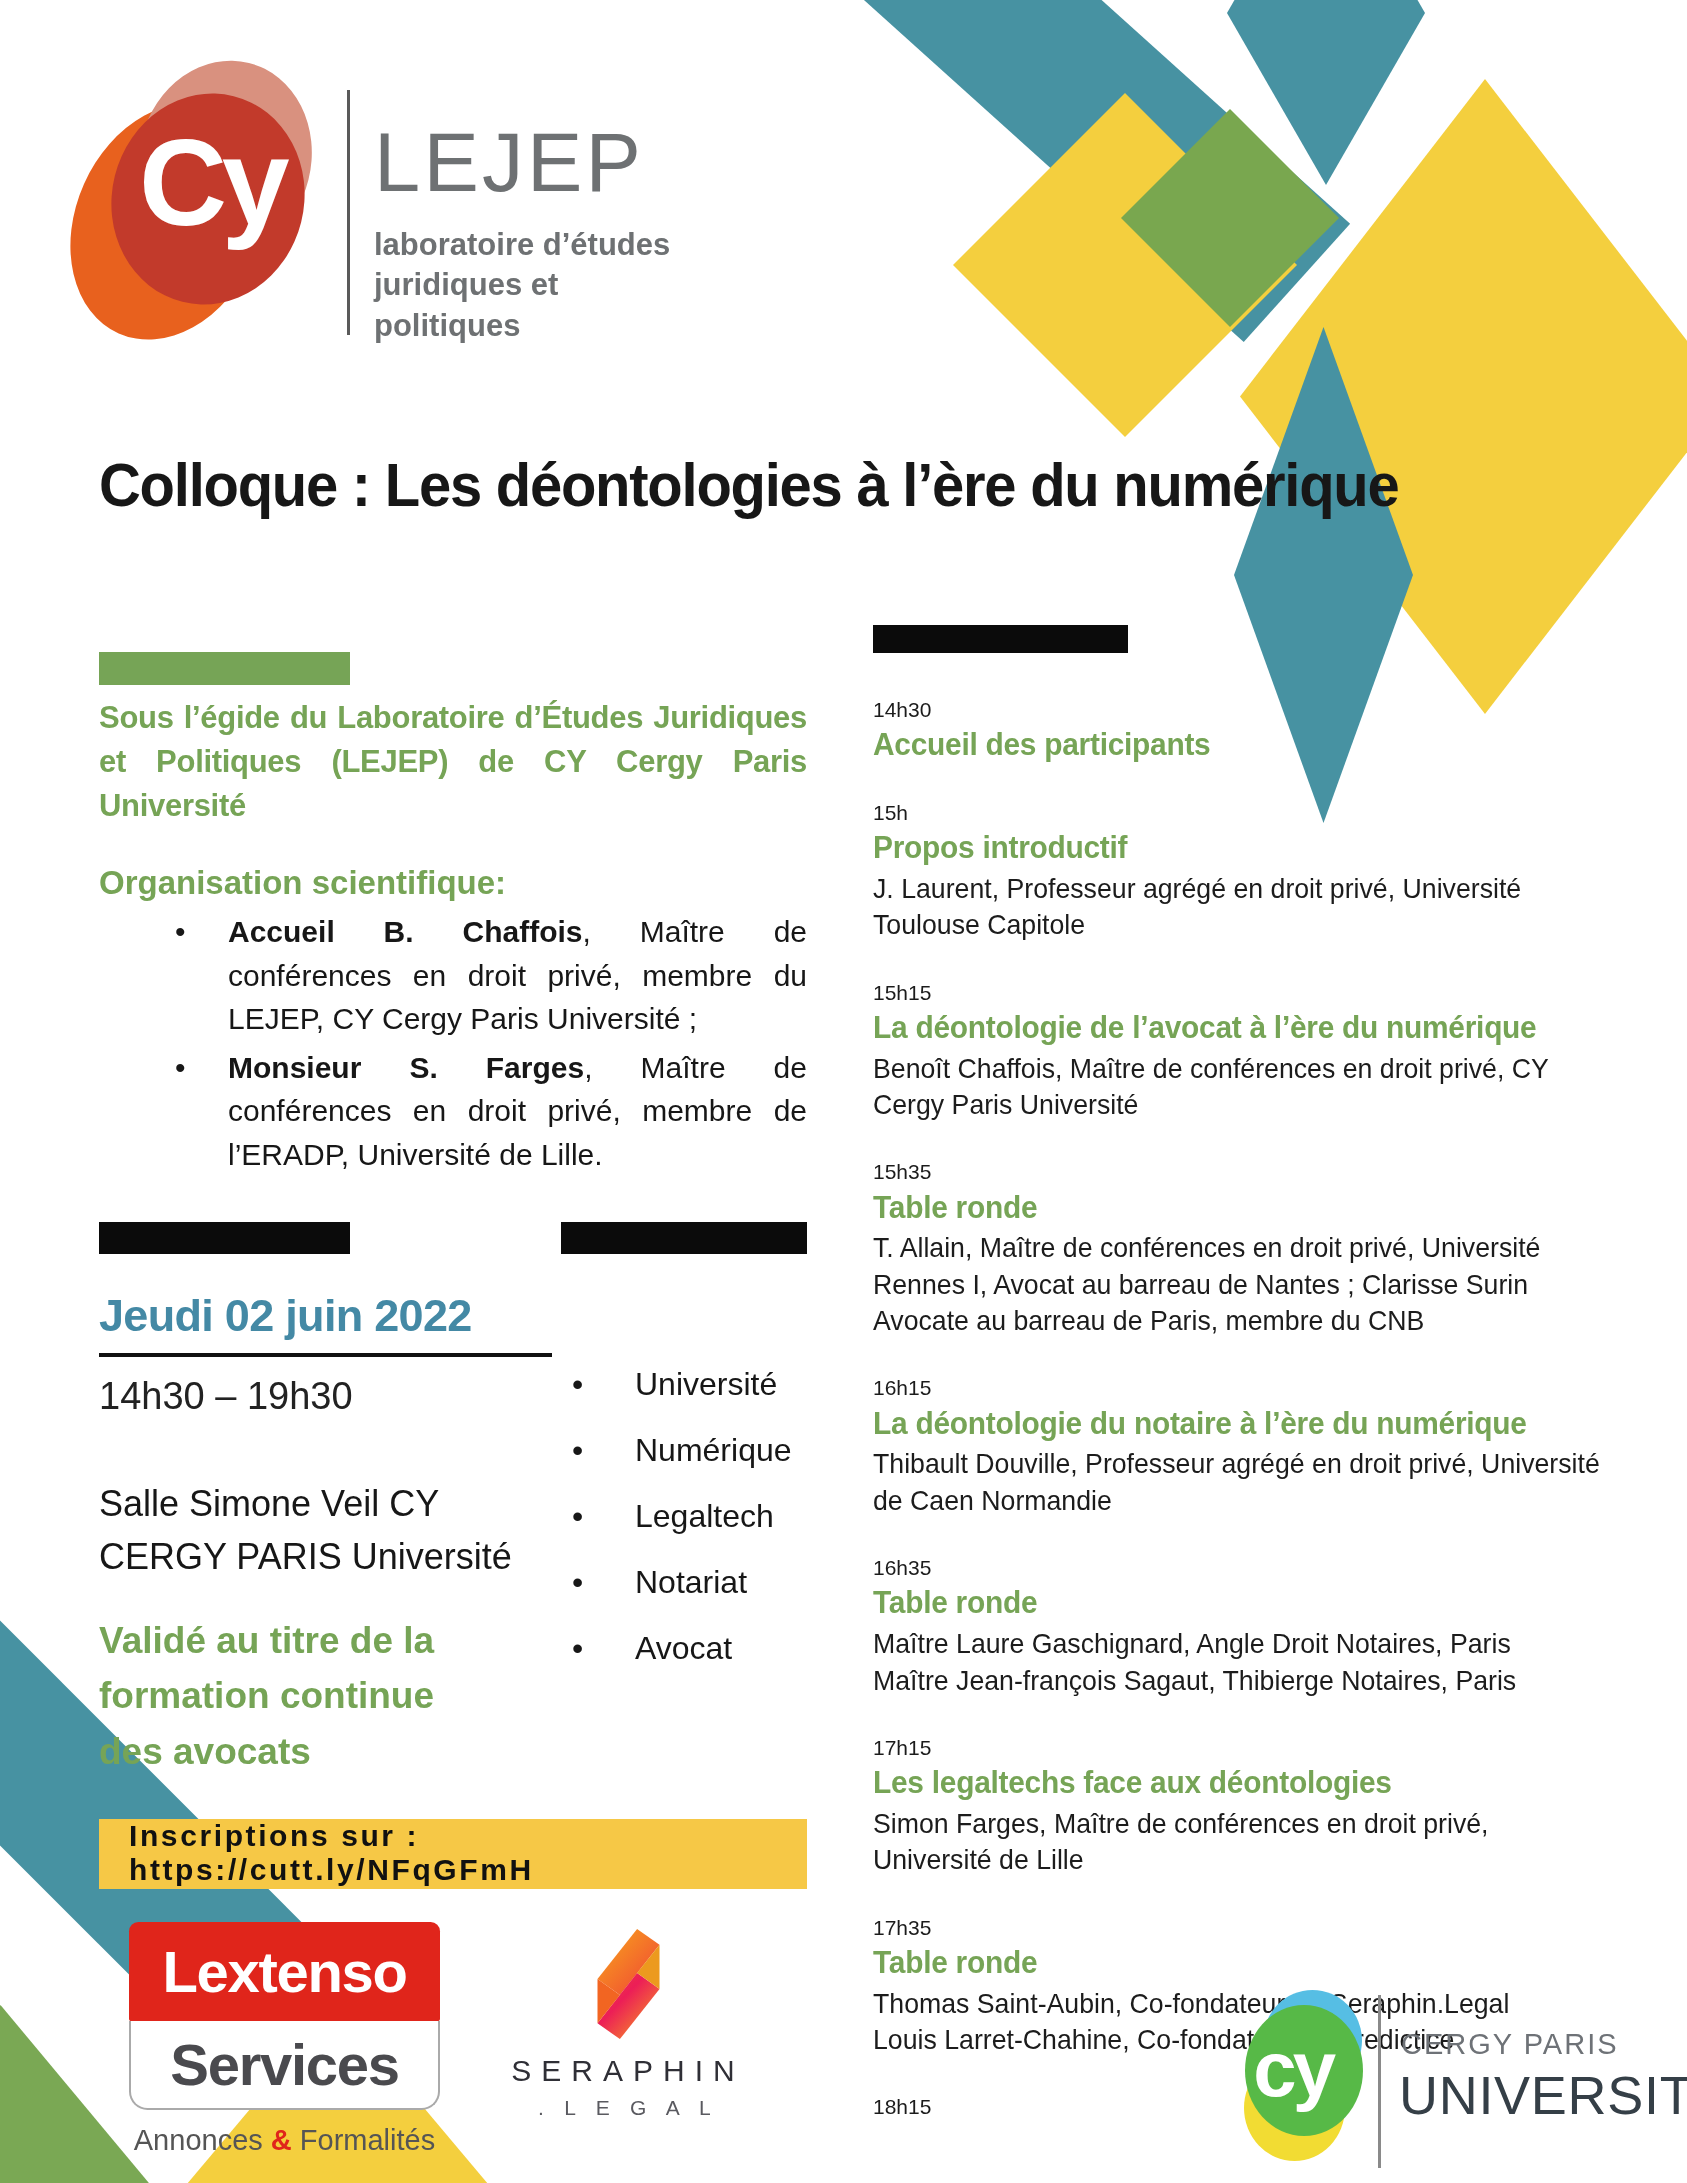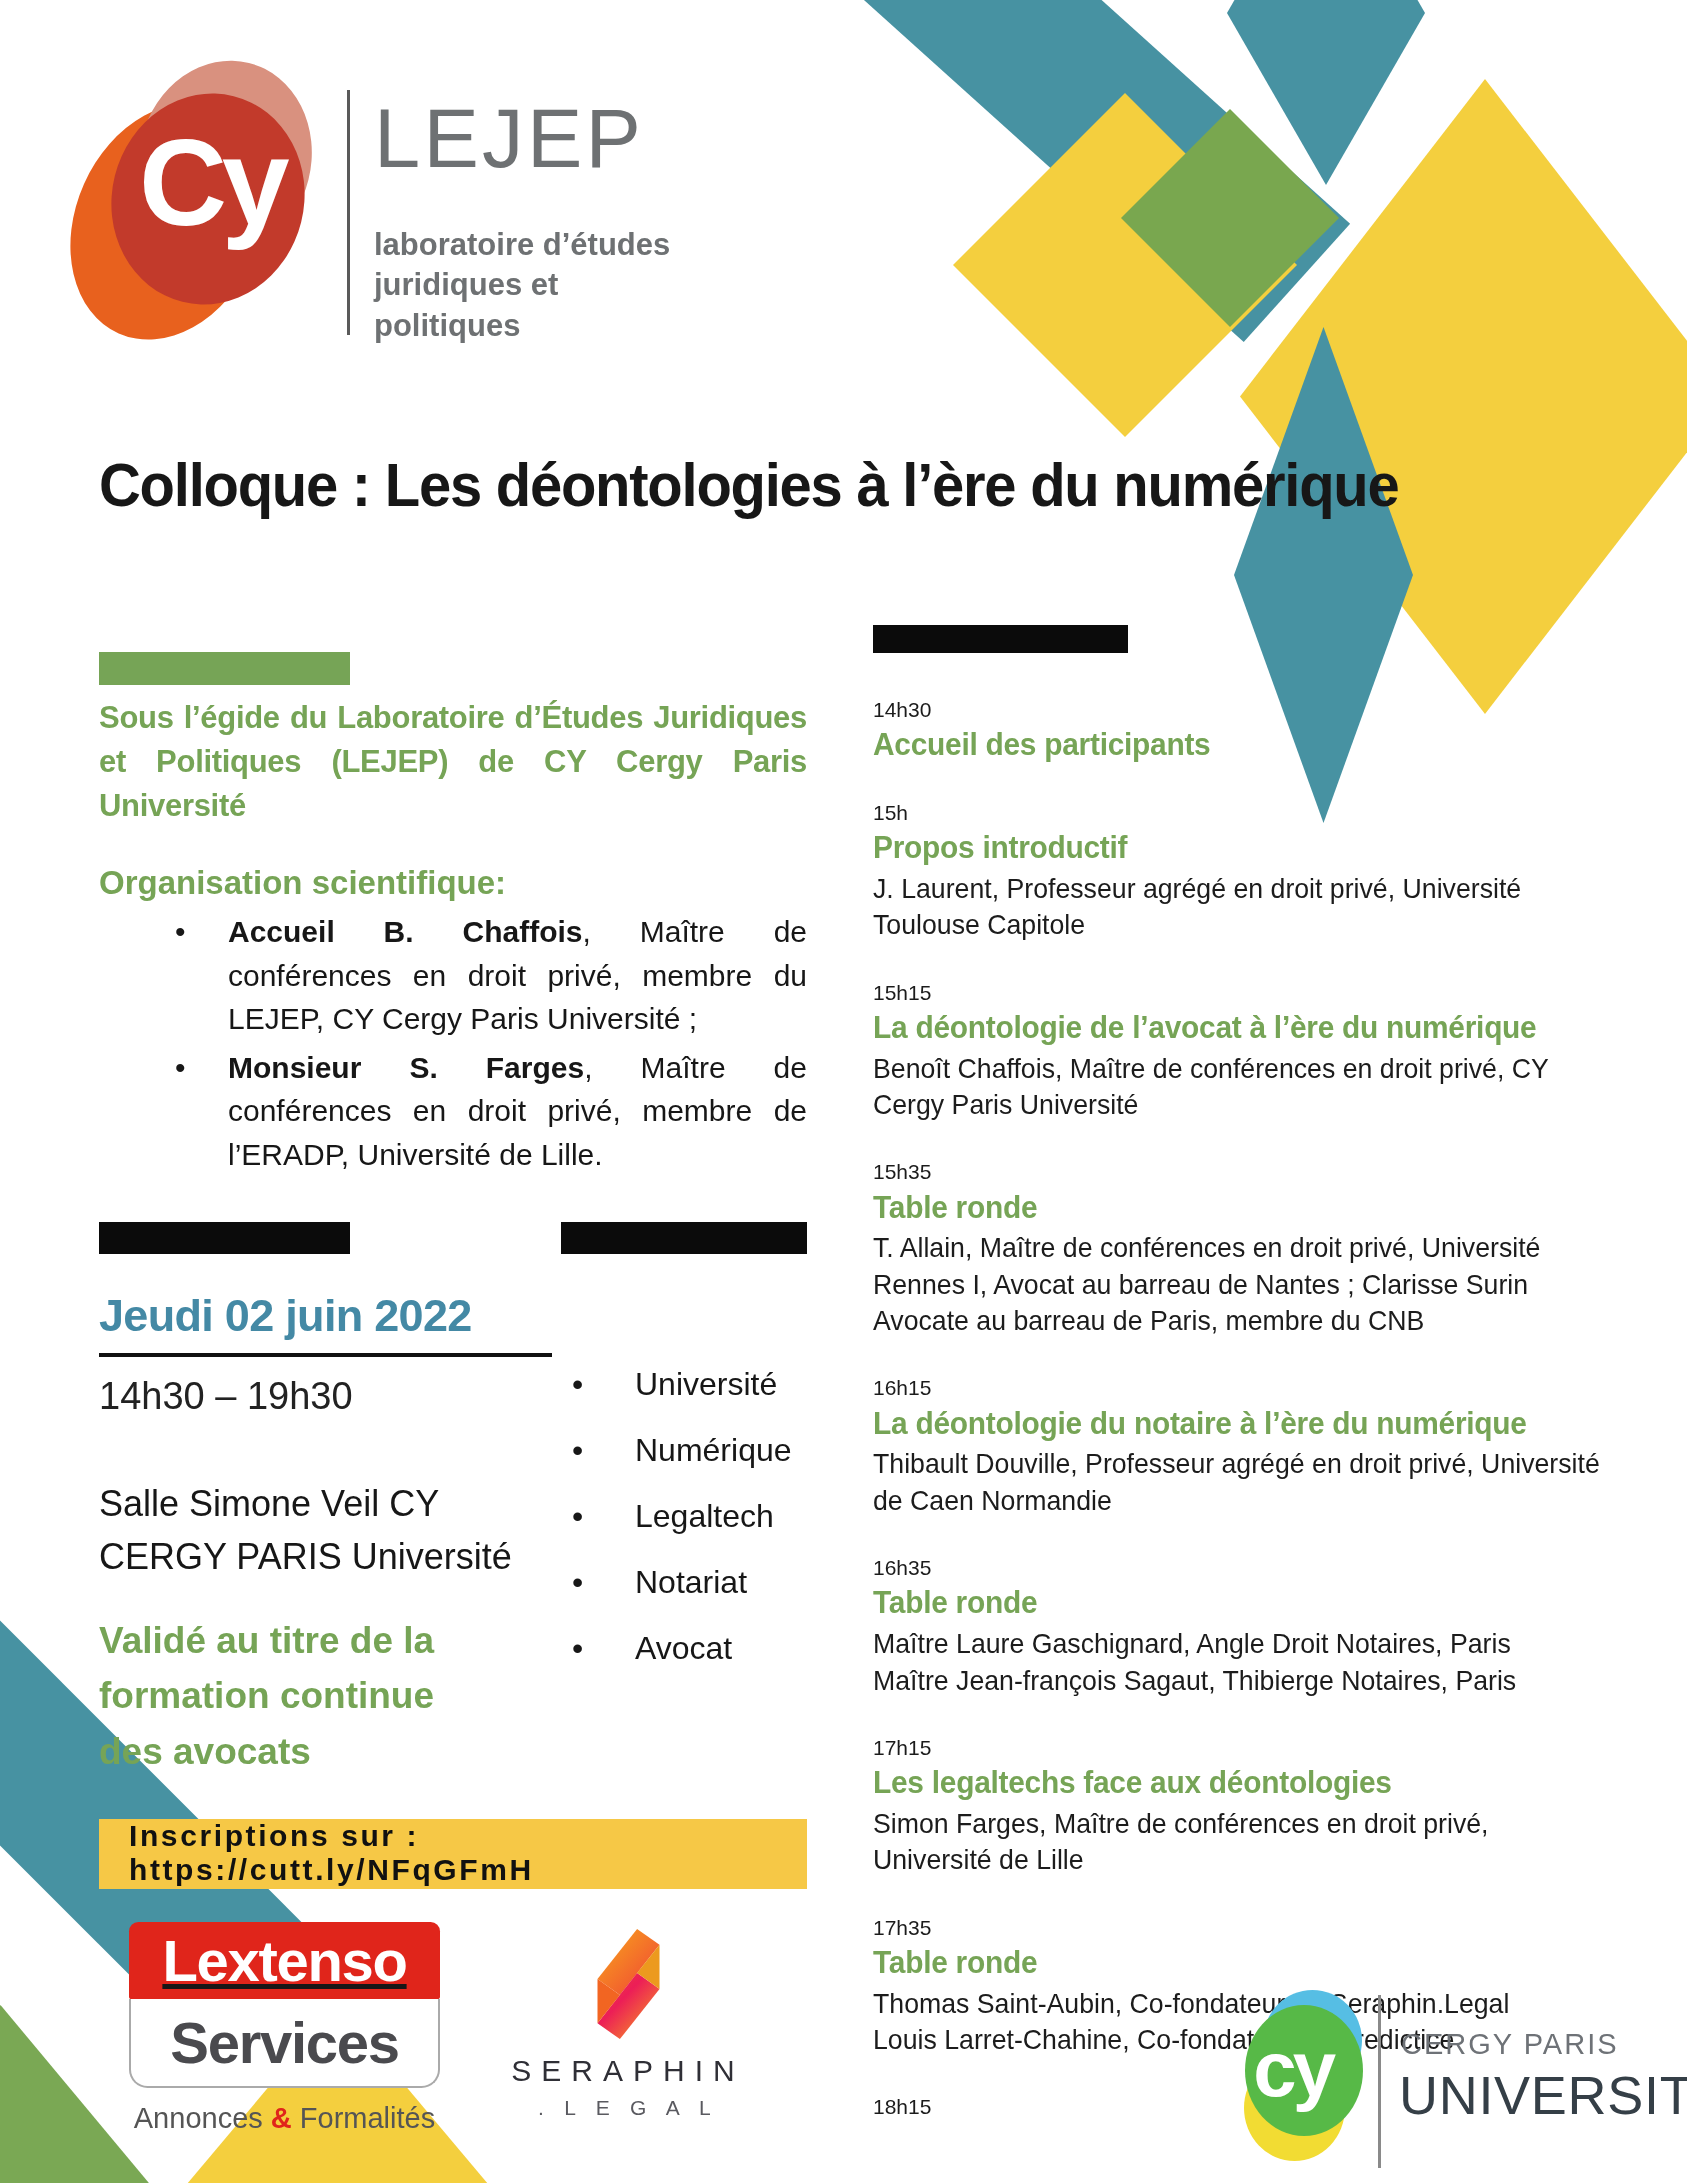--- a/index.html
+++ b/index.html
@@ -39,21 +39,21 @@
   #bl-green{left:-165px;top:2005px;width:331px;height:397px;background:#7AA854;}
   #bl-yellow{left:126px;top:2005px;width:423px;height:503px;}
   
   #lejep-logo{position:absolute;left:76px;top:63px;width:635px;height:278px;}
   .lj-ellipse{position:absolute;border-radius:50%;}
   #lj-orange{left:0;top:36px;width:185px;height:245px;background:#E8611E;transform:rotate(24deg);}
   #lj-salmon{left:63px;top:-3.3px;width:172px;height:198px;background:#D9917F;transform:rotate(14deg);}
   #lj-darkred{left:36px;top:30px;width:192px;height:212px;background:#C23A2B;transform:rotate(14deg);}
   #lj-cy{position:absolute;left:63px;top:50px;font-size:122px;font-weight:700;color:#fff;letter-spacing:-5.3px;}
   #lj-divider{position:absolute;left:271px;top:26.5px;width:2.6px;height:245px;background:#5a5a5a;}
-  #lj-name{position:absolute;left:298px;top:28px;font-size:83px;color:var(--gray-logo);letter-spacing:3.3px;}
+  #lj-name{position:absolute;left:298px;top:52px;font-size:83px;color:var(--gray-logo);letter-spacing:3.3px;}
   #lj-tagline{position:absolute;left:298px;top:162px;font-size:31px;color:var(--gray-logo);line-height:1.3;white-space:pre-line;font-weight:bold;}
   
   #main-title{
     position:absolute;left:99px;top:450px;width:1588px;
     font-size:61px;font-weight:800;letter-spacing:-1.3px;color:var(--ink);
     white-space:nowrap;transform:scaleX(0.95);transform-origin:0 0;
   }
   
   #left-col{position:absolute;left:99px;top:652px;width:708px;}
   .green-bar{width:251px;height:33px;background:var(--green);}
@@ -79,21 +79,21 @@
   #keywords-list li::before{content:"\2022";position:absolute;left:0;top:0;font-size:32px;}
   #banner{
     margin-top:40px;height:70px;background:var(--banner-yellow);
     display:flex;align-items:flex-start;padding-left:30px;
   }
   #banner span{font-size:30px;font-weight:700;letter-spacing:2.6px;color:#111;}
   
   #sponsors{margin-top:33px;}
   #sponsor-row1{display:flex;align-items:flex-start;gap:69px;padding-left:30px;}
   #lextenso{width:311px;text-align:center;}
-  #lextenso-red{height:77px;background:var(--lextenso-red);border-radius:9.3px 9.3px 2.6px 2.6px;display:flex;align-items:center;justify-content:center;text-decoration:underline;}
+  #lextenso-red{height:99px;background:var(--lextenso-red);border-radius:9.3px 9.3px 2.6px 2.6px;display:flex;align-items:center;justify-content:center;}
   #lextenso-red span{color:#fff;font-size:58px;font-weight:700;letter-spacing:-1.3px;}
   #lextenso-white{height:89px;background:#fff;border:2px solid #aaa;border-top:none;border-radius:0 0 18.5px 18.5px;display:flex;align-items:center;justify-content:center;}
   #lextenso-white span{color:#4A4A4E;font-size:58px;font-weight:700;letter-spacing:-1.3px;}
   #lextenso-tagline{margin-top:13.2px;font-size:29px;color:#555;}
   #lextenso-tagline .amp{color:var(--lextenso-red);font-weight:700;}
   #seraphin{width:238px;text-align:center;padding-top:3.3px;}
   #seraphin svg{display:block;margin:0 auto;}
   #seraphin-name{margin-top:12px;font-size:30px;letter-spacing:10px;color:#2F2F36;white-space:nowrap;}
   #seraphin-sub{margin-top:8px;font-size:21px;letter-spacing:7.3px;color:#5A5A60;}
   

